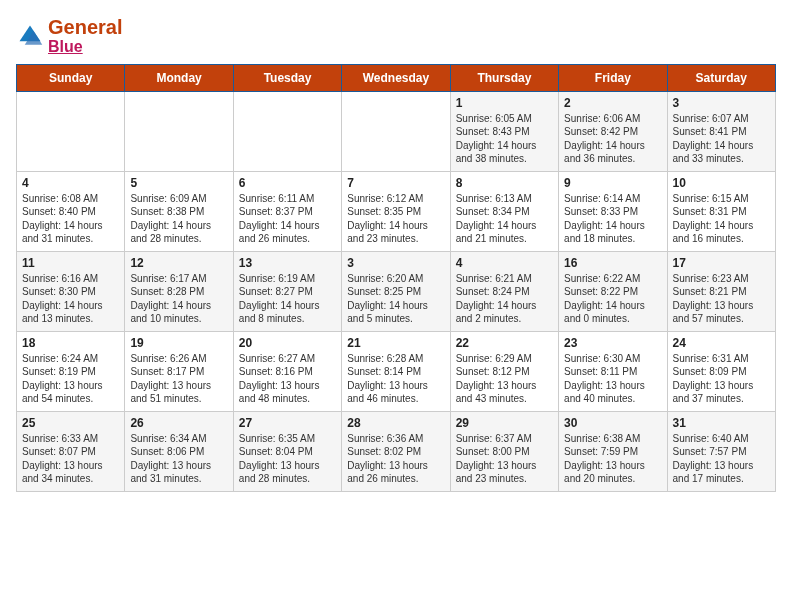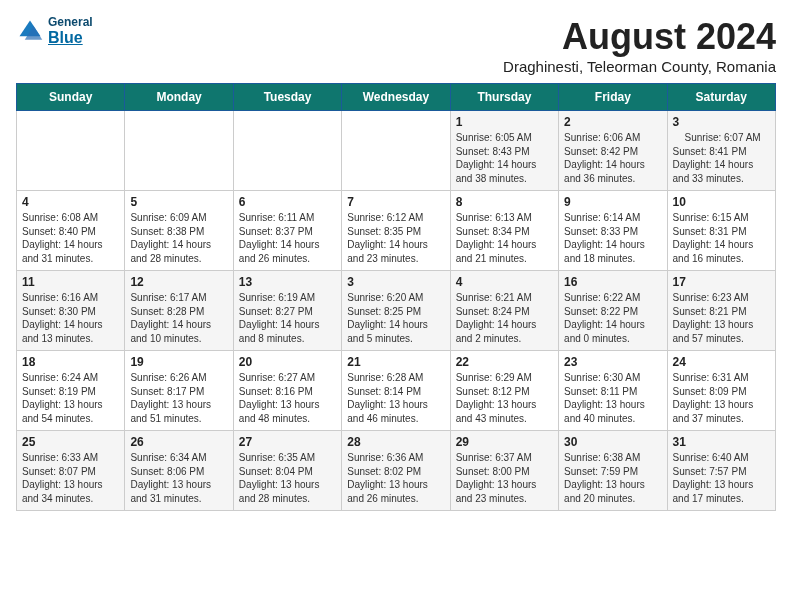--- a/index.html
+++ b/index.html
@@ -37,21 +37,21 @@
       font-size: 15px;
       color: #222;
       font-weight: normal;
     }
     table {
       width: 100%;
       border-collapse: collapse;
       font-size: 11px;
     }
     thead tr th {
-      background: #0f766e;
+      background: #c2410c;
       color: #fff;
       text-align: center;
       padding: 6px 4px;
       font-size: 12px;
       font-weight: bold;
       border: 1px solid #1a5a9a;
     }
     tbody tr td {
       border: 1px solid #ccc;
       vertical-align: top;
@@ -87,27 +87,23 @@
 <body>
 
 <div class="header-section">
   <div class="logo">
     <svg class="logo-icon" viewBox="0 0 32 32">
       <rect x="0" y="0" width="32" height="32" fill="white"></rect>
       <polygon points="16,4 28,22 4,22" fill="#1a7bbf"></polygon>
       <polygon points="20,10 30,26 10,26" fill="#2a6db5" opacity="0.7"></polygon>
     </svg>
     <div>
-      <div style="font-size:12px;font-weight:bold;color:#0c4a6e;line-height:1.1;">General</div>
-      <div style="font-size:16px;font-weight:bold;color:#0369a1;line-height:1.1;text-decoration:underline;">Blue</div>
+      <div style="font-size:20px;font-weight:bold;color:#c2410c;line-height:1.1;">General</div>
+      <div style="font-size:16px;font-weight:bold;color:#be185d;line-height:1.1;text-decoration:underline;">Blue</div>
     </div>
-  </div>
-  <div class="title-section">
-    <div class="month-year">August 2024</div>
-    <div class="location">Draghinesti, Teleorman County, Romania</div>
   </div>
 </div>
 
 <table>
   <thead>
     <tr>
     <th>Sunday</th>
         <th>Monday</th>
         <th>Tuesday</th>
         <th>Wednesday</th>
@@ -123,21 +119,21 @@
         <td class="empty-cell"></td>
         <td class="empty-cell"></td>
         <td><span class="day-number">1</span><span class="day-info" style="white-space: pre-line; margin-top: 37px;">Sunrise: 6:05 AM
 Sunset: 8:43 PM
 Daylight: 14 hours
 and 38 minutes.</span></td>
         <td><span class="day-number">2</span><span class="day-info" style="white-space: pre-line;">Sunrise: 6:06 AM
 Sunset: 8:42 PM
 Daylight: 14 hours
 and 36 minutes.</span></td>
-        <td><span class="day-number">3</span><span class="day-info" style="white-space: pre-line; margin-left: 12px;">Sunrise: 6:07 AM
+        <td><span class="day-number">3</span><span class="day-info" style="white-space: pre-line;">Sunrise: 6:07 AM
 Sunset: 8:41 PM
 Daylight: 14 hours
 and 33 minutes.</span></td>
       </tr>
       <tr>
         <td><span class="day-number">4</span><span class="day-info" style="white-space: pre-line;">Sunrise: 6:08 AM
 Sunset: 8:40 PM
 Daylight: 14 hours
 and 31 minutes.</span></td>
         <td><span class="day-number">5</span><span class="day-info" style="white-space: pre-line;">Sunrise: 6:09 AM

